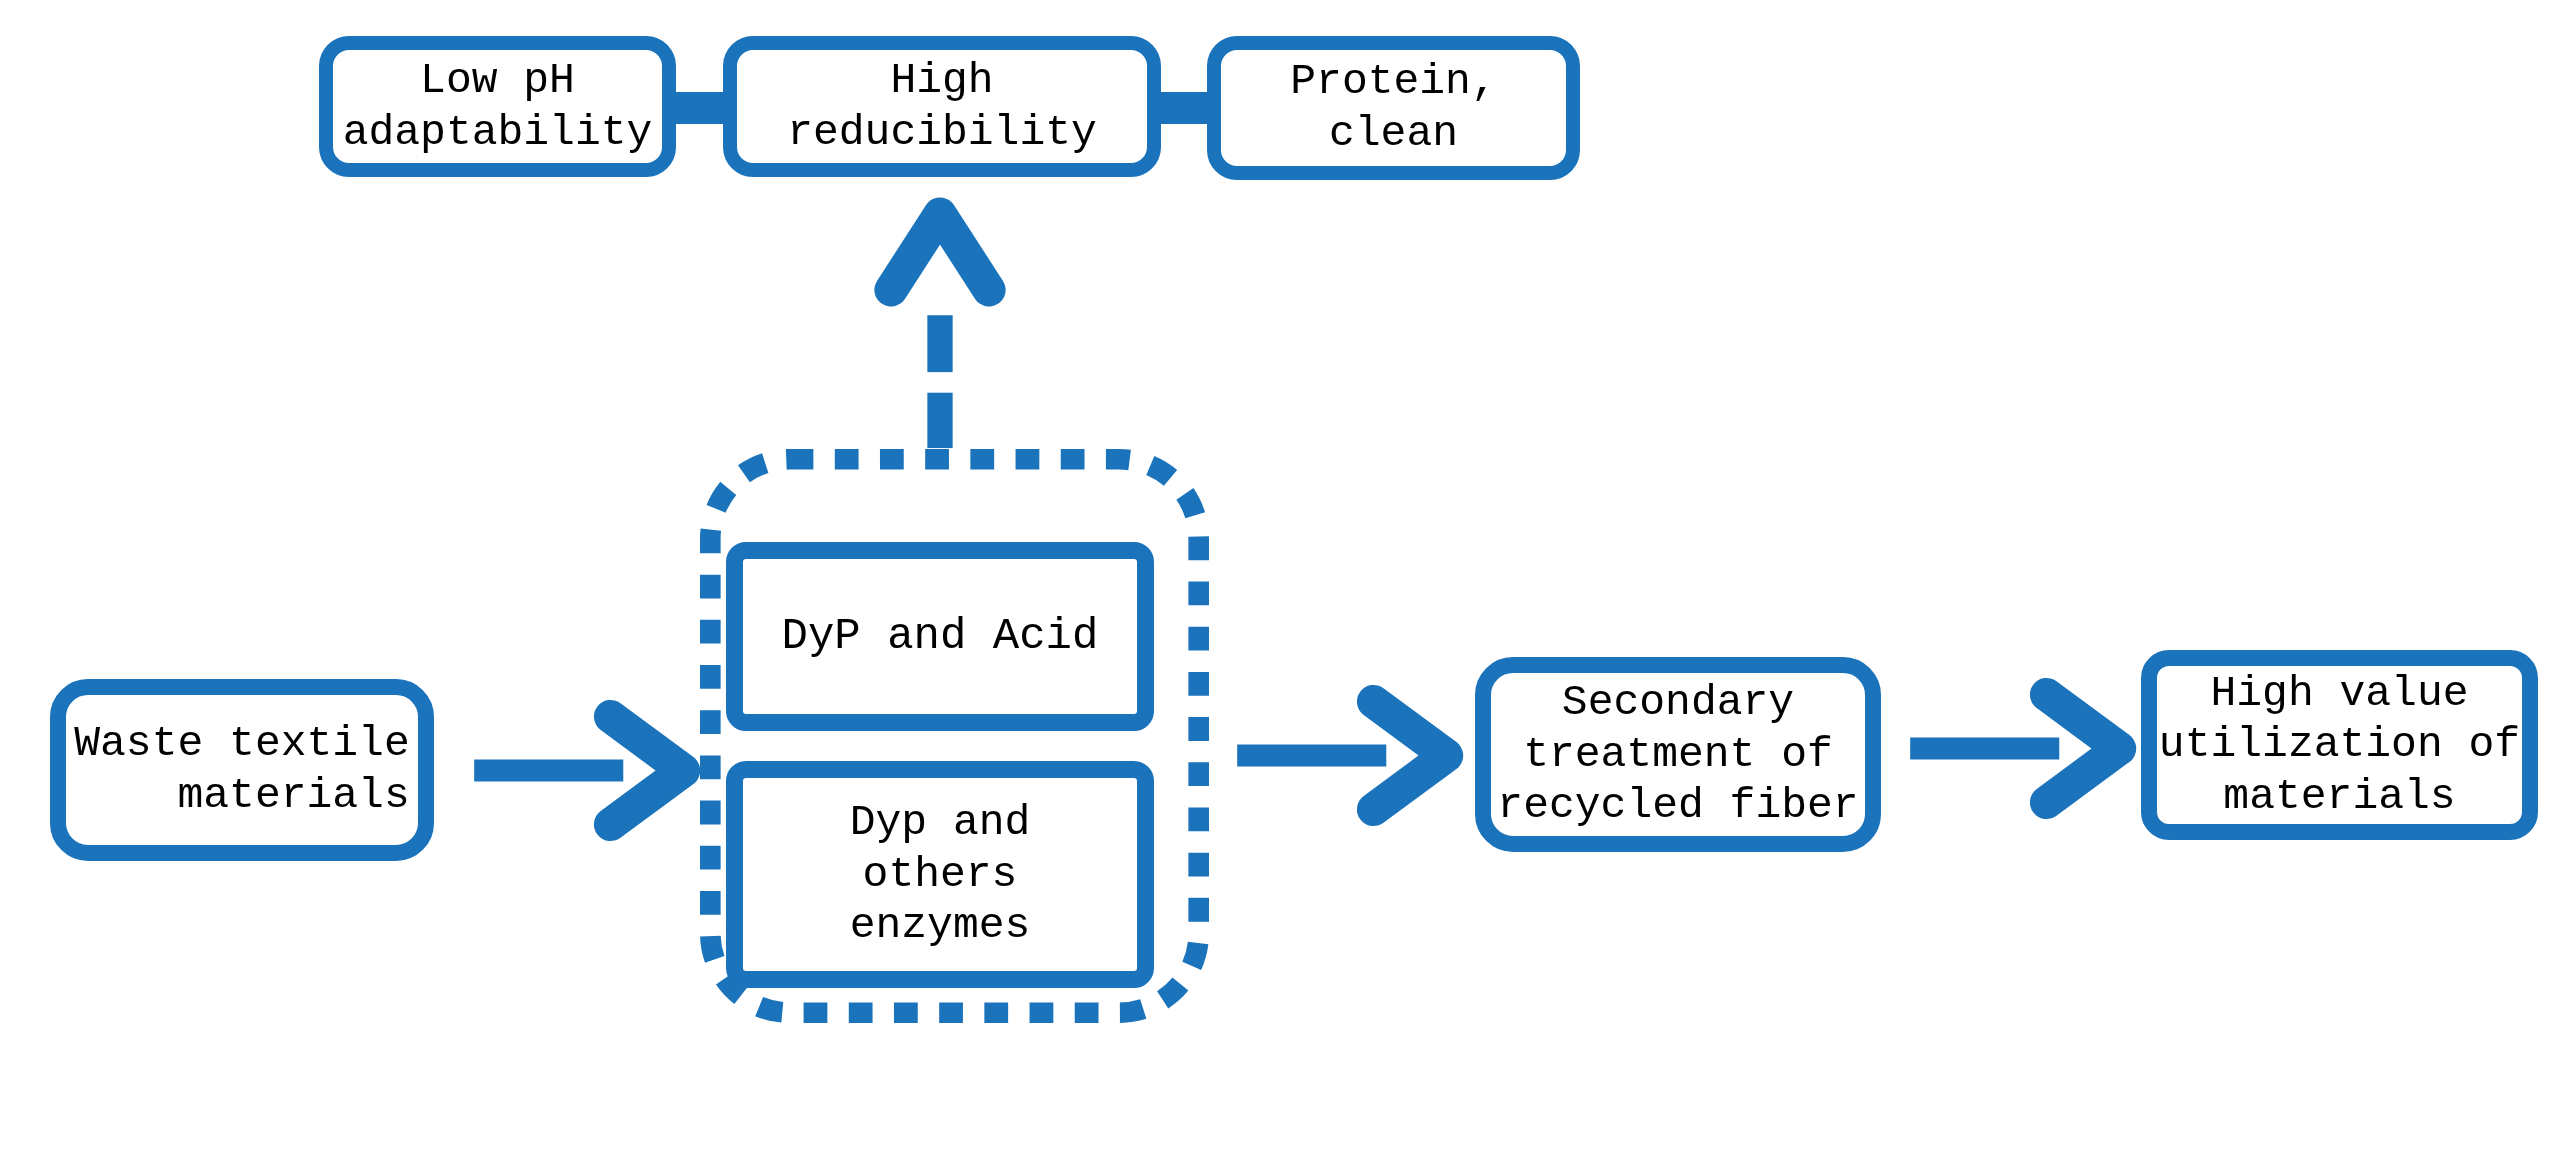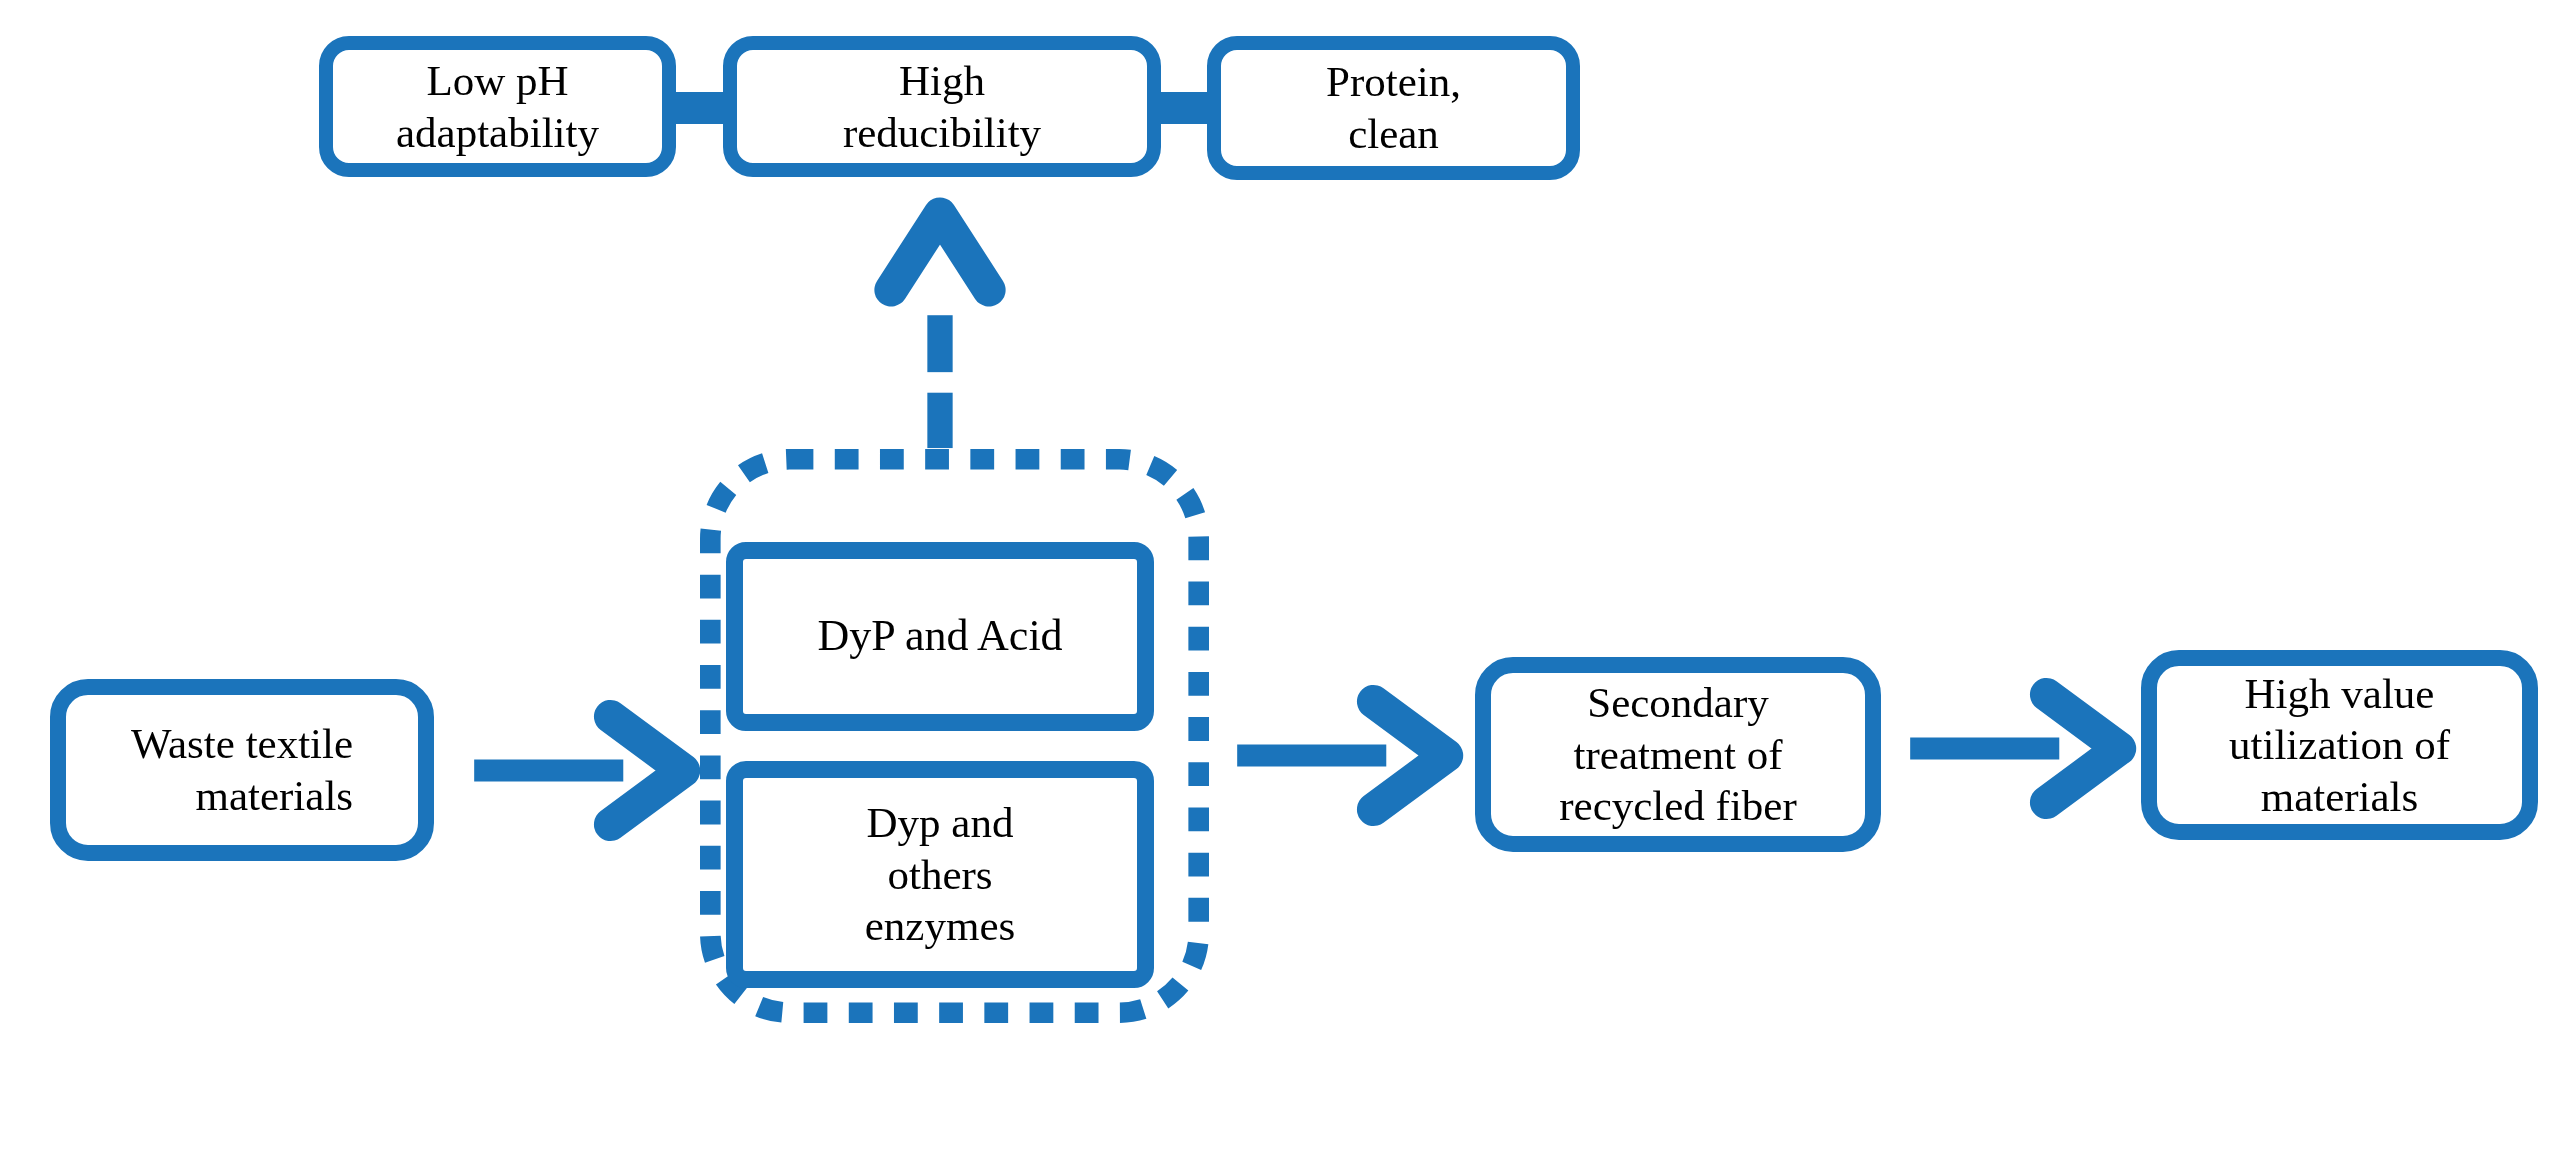--- a/index.html
+++ b/index.html
@@ -2,21 +2,21 @@
 <html style="--accent: #1b74bb; --ink: #000000;font-size:12.7px"><head>
 <meta charset="utf-8">
 <style>
   :root { --accent: #1b74bb; --ink: #000000; }
   html, body { margin: 0; padding: 0; background: #ffffff; }
   .canvas {
     position: relative;
     width: 2576px;
     height: 1167px;
     background: #ffffff;
-    font-family: Liberation Serif, serif;
+    font-family: Liberation Mono, monospace;
     color: var(--ink);
     overflow: hidden;
   }
   .box {
     position: absolute;
     background: #ffffff;
     border: 16px solid var(--accent);
     border-radius: 38px;
     display: flex;
     align-items: center;
@@ -99,18 +99,18 @@
 
   <div class="box" style="left:1475px; top:657px; width:406px; height:195px;">Secondary
 treatment of
 recycled fiber</div>
 
   <svg class="arrow-svg" style="left:1907px; top:677px;" width="230" height="143" viewBox="0 0 290 180">
     <path class="stem" d="M4 90 H 192"></path>
     <path class="head" d="M176 22 L268 90 L176 158"></path>
   </svg>
 
-  <div class="box" style="left:2141px; top:650px; width:397px; height:190px;">High value
+  <div class="box" style="left:2141px; top:650px; width:397px; height:190px;border-radius:28px;">High value
 utilization of
 materials</div>
 
 </div>
 
 
 </body></html>

